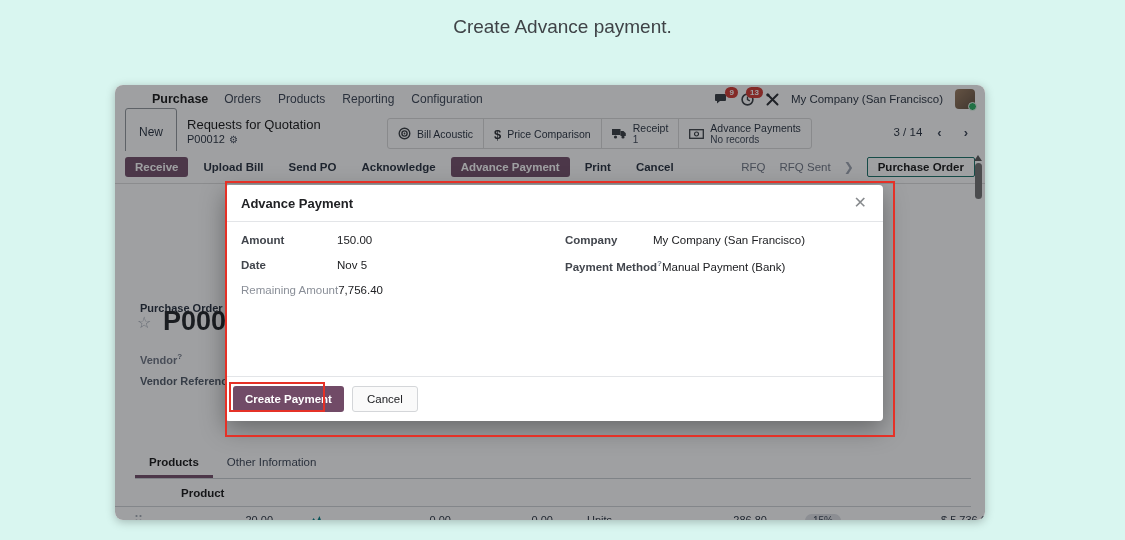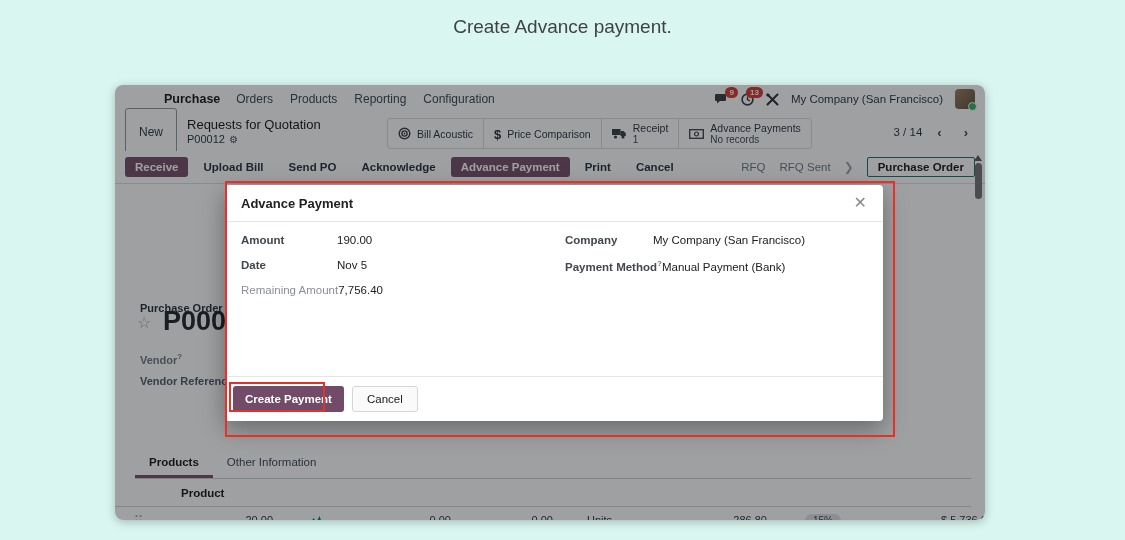--- a/index.html
+++ b/index.html
@@ -4,21 +4,21 @@
 <style>
   * { margin:0; padding:0; box-sizing:border-box; }
   body { font-family:"Liberation Sans", sans-serif; }
   .stage { position:relative; width:1125px; height:540px; background:#d9f6f0; overflow:hidden; }
   .caption { position:absolute; top:16px; left:0; right:0; text-align:center; font-size:19px; color:#3f4347; }
 
   .window { position:absolute; left:115px; top:85px; width:870px; height:435px; background:#fff;
             border-radius:8px; overflow:hidden; box-shadow:0 2px 10px rgba(0,0,0,.25); }
 
   
-  .navbar { position:absolute; left:12px; top:0; right:0; height:28px; display:flex; align-items:center;
+  .navbar { position:absolute; left:0; top:0; right:0; height:28px; display:flex; align-items:center;
             padding:0 10px; background:#fff; font-size:12px; color:#111; z-index:2; }
   .logo { width:20px; height:13px; border-radius:2px; overflow:hidden; margin-right:7px; display:inline-block; }
   .logo .t { height:7px; background:#0e7270; } .logo .b { height:6px; background:#5b3a6e; }
   .app-name { font-weight:700; font-size:12.5px; margin-right:16px; }
   .nav-item { margin-right:17px; color:#374151; cursor:pointer; }
   .nav-right { margin-left:auto; display:flex; align-items:center; gap:12px; }
   .icon-badge { position:relative; display:inline-flex; }
   .badge { position:absolute; top:-6px; right:-9px; background:#d0342c; color:#fff; font-size:8px;
            border-radius:8px; padding:1px 4px; font-weight:700; }
   .company { font-size:11.5px; color:#1f2937; }
@@ -316,21 +316,21 @@
 
     <div class="modal">
       <div class="m-header">
         <span class="m-title">Advance Payment</span>
         <span class="m-close">✕</span>
       </div>
       <div class="m-body">
         <div id="fields-left" class="col-left">
             <div class="f-row">
               <span class="f-label">Amount</span>
-              <span class="f-value">190.00</span>
+              <span class="f-value">150.00</span>
             </div>
             <div class="f-row">
               <span class="f-label">Date</span>
               <span class="f-value">Nov 5</span>
             </div>
             <div class="f-row">
               <span class="f-label muted">Remaining Amount</span>
               <span class="f-value">7,756.40</span>
             </div>
           </div>

